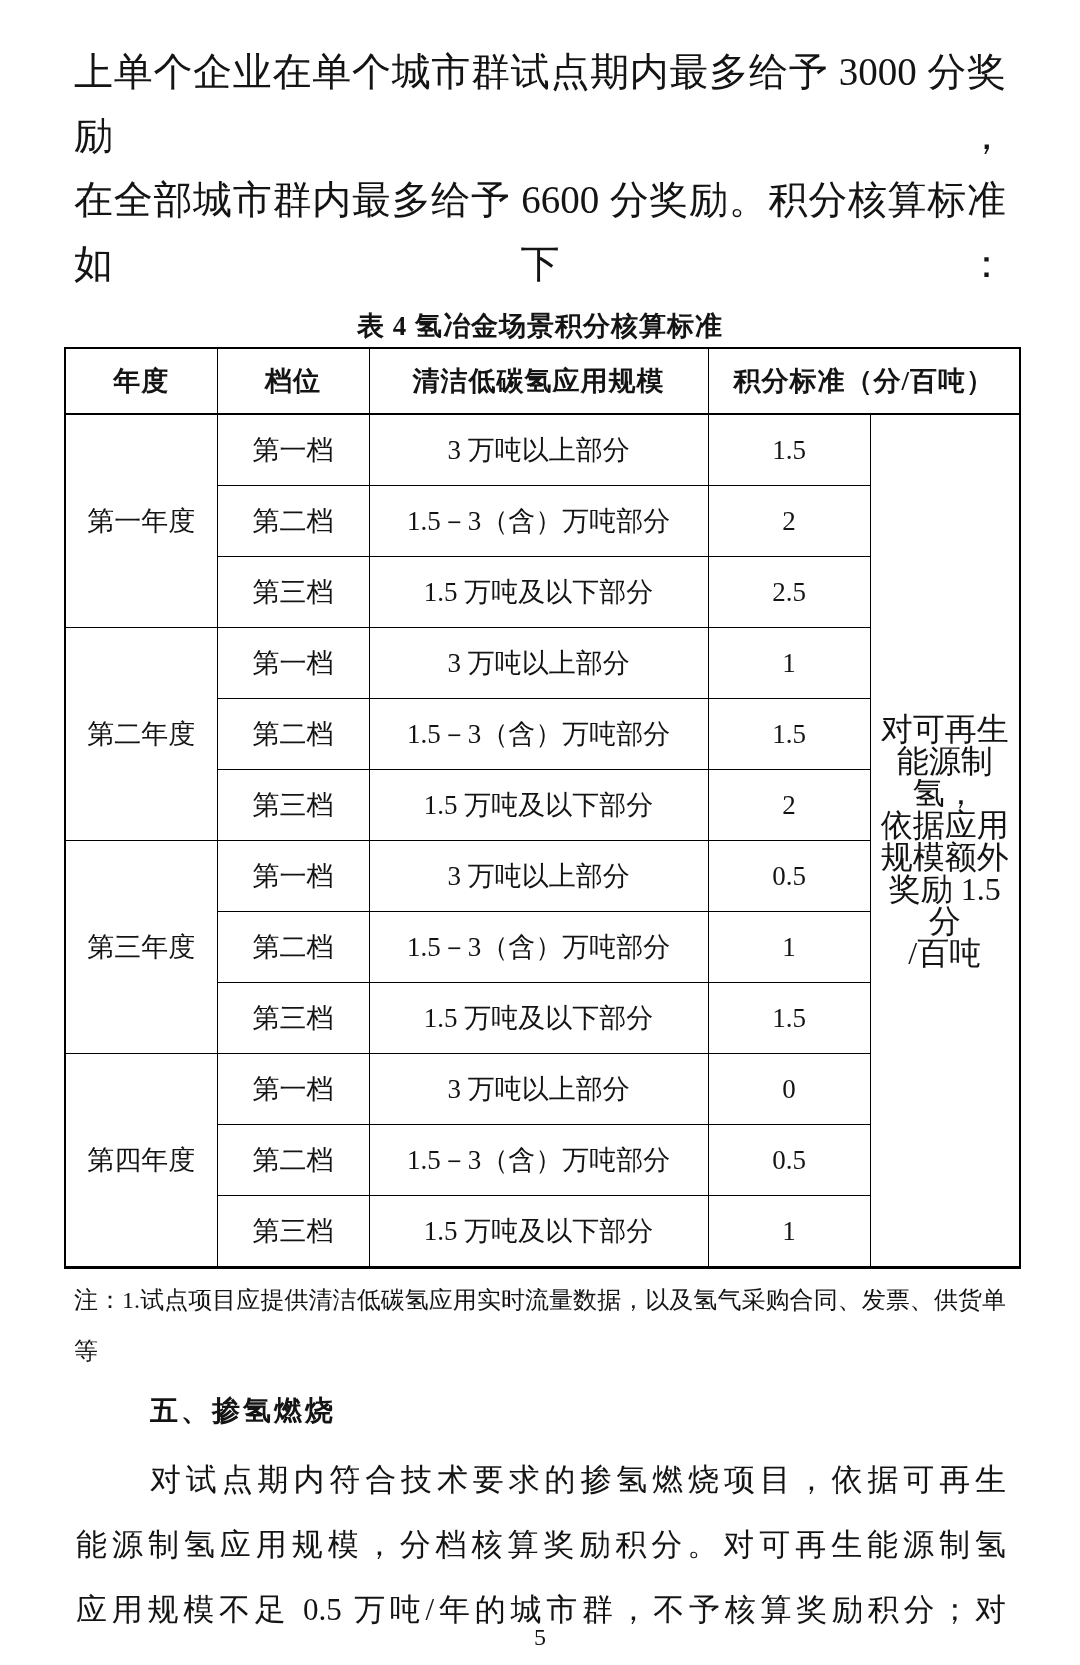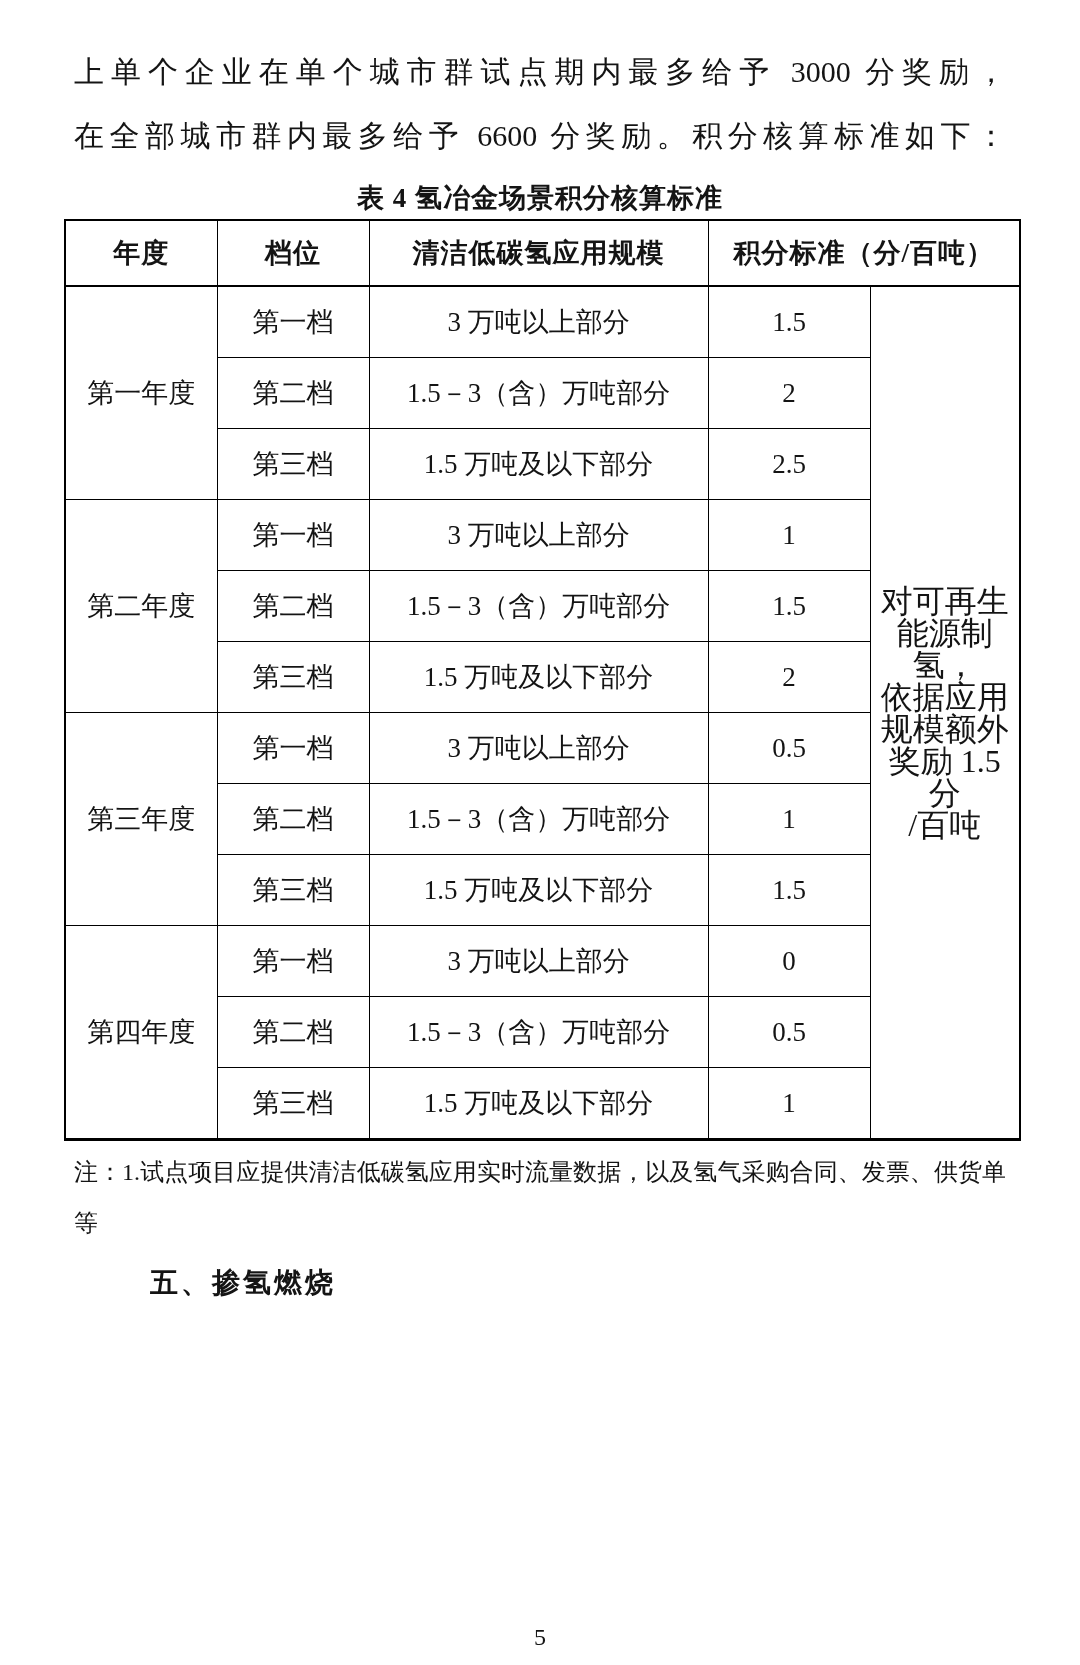--- a/index.html
+++ b/index.html
@@ -7,21 +7,21 @@
     width: 1080px; height: 1665px;
     background: #ffffff; color: #141414;
     font-family: "Liberation Serif", "DejaVu Serif", serif;
     position: relative; overflow: hidden;
   }
   .page { padding: 40px 64px 0 64px; }
 
   .tline { text-align: justify; text-align-last: justify; }
   .tline.plain { text-align-last: left; }
 
-  .intro { margin: 0 10px 0 10px; font-size: 30px; }
+  .intro { margin: 0 10px 0 10px; font-size: 39px; }
   .intro .tline { line-height: 64px; }
 
   .caption {
     font-weight: bold; font-size: 27px; line-height: 34px;
     text-align: center; margin-top: 13px; letter-spacing: 1px;
   }
 
   table.tbl {
     border-collapse: collapse; table-layout: fixed;
     width: 955px; margin-top: 4px;
@@ -159,16 +159,21 @@
       </tr>
     </tbody>
   </table>
 
   <div class="note">
     <div class="tline">注：1.试点项目应提供清洁低碳氢应用实时流量数据，以及氢气采购合同、发票、供货单等</div>
   </div>
 
   <div class="heading">五、掺氢燃烧</div>
 
+  <div class="bodytext">
+    <div class="tline">对试点期内符合技术要求的掺氢燃烧项目，依据可再生</div>
+    <div class="tline">能源制氢应用规模，分档核算奖励积分。对可再生能源制氢</div>
+    <div class="tline">应用规模不足 0.5 万吨/年的城市群，不予核算奖励积分；对</div>
+  </div>
 
   <div class="pagenum">5</div>
 
 </div>
 
 </body></html>

